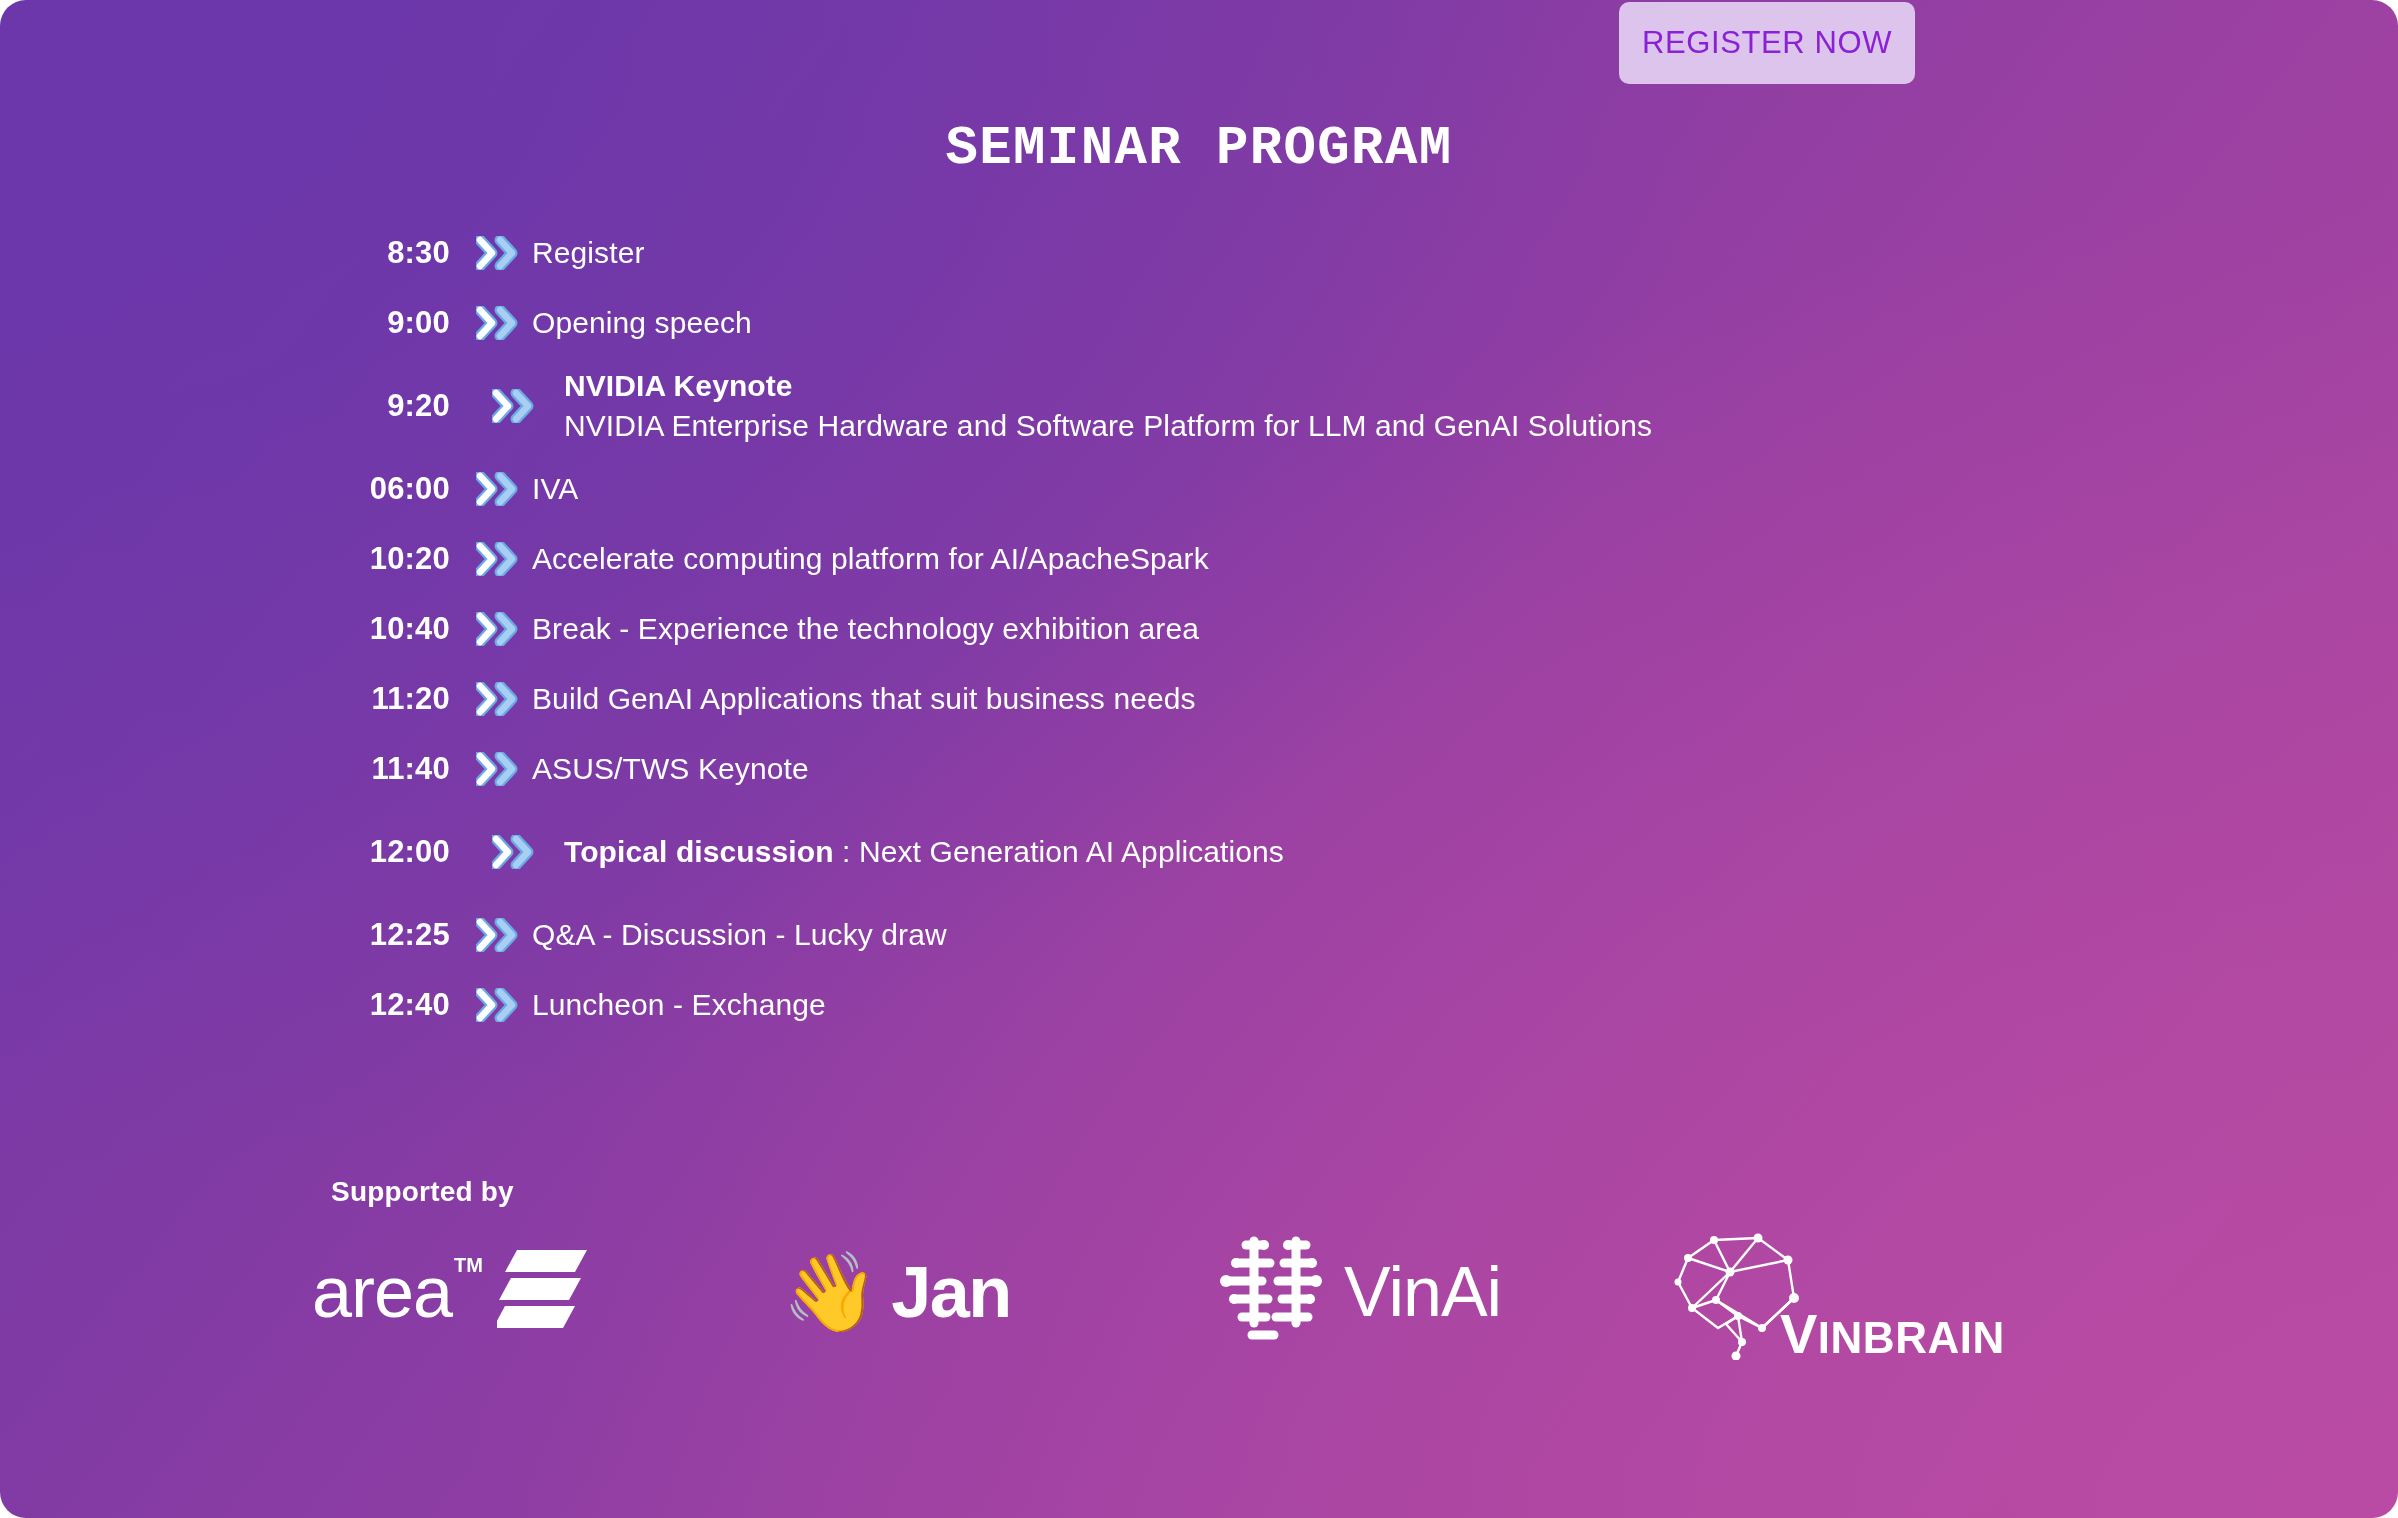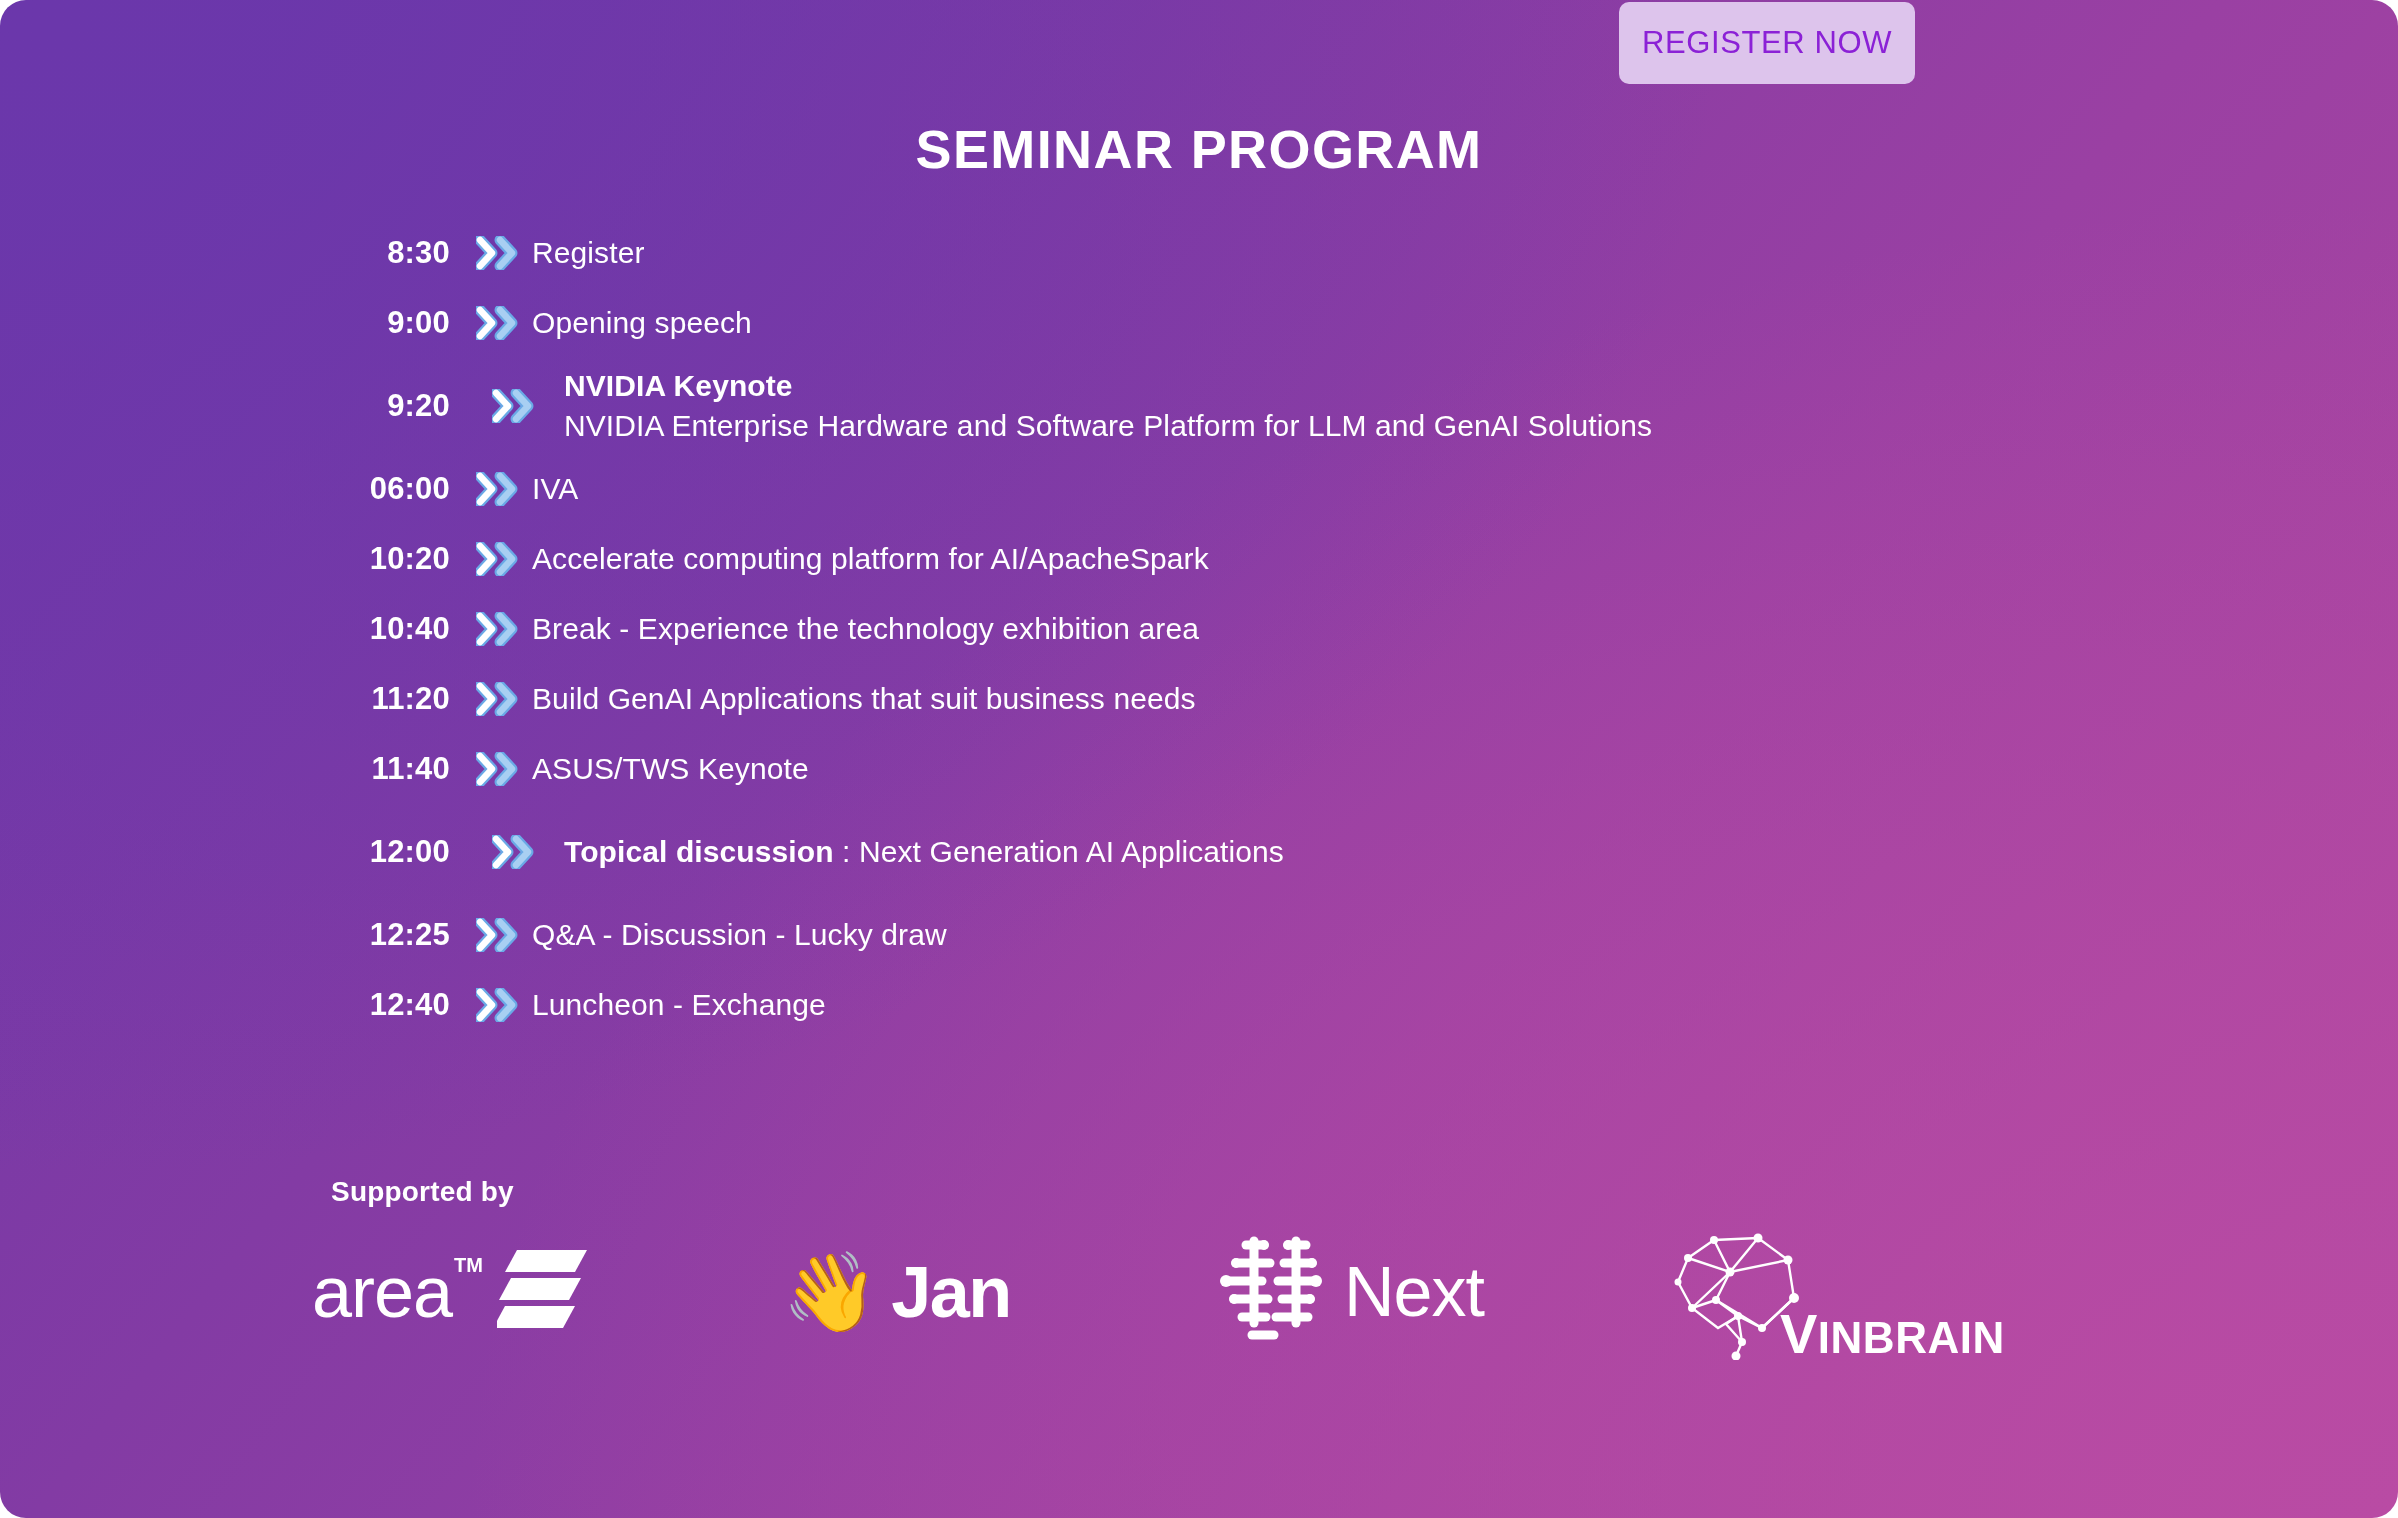--- a/index.html
+++ b/index.html
@@ -50,20 +50,21 @@
   .page-title {
     position: absolute;
     top: 118px;
     left: 0;
     width: 2398px;
     text-align: center;
     color: #ffffff;
     font-size: 54px;
     font-weight: 700;
     letter-spacing: 1.4px;
+    font-family: Liberation Mono, monospace;
   }
 
   
   .schedule {
     position: absolute;
     top: 218px;
     left: 330px;
     width: 1900px;
   }
 
@@ -393,21 +394,21 @@
                 <circle cx="104" cy="50" r="6"></circle>
               <circle cx="24" cy="32" r="5"></circle>
                 <circle cx="100" cy="32" r="5"></circle>
               <circle cx="22" cy="68" r="5"></circle>
                 <circle cx="98" cy="68" r="5"></circle>
               <circle cx="52" cy="14" r="5"></circle>
                 <circle cx="76" cy="14" r="5"></circle>
             </g>
           </svg>
         </span>
-        <span class="vinai-word">Next</span>
+        <span class="vinai-word">VinAi</span>
       </div>
     </div>
 
     <div class="logo-slot slot-vinbrain">
       <div class="vinbrain">
         <span>
           <svg width="172" height="140" viewBox="0 0 172 140" aria-hidden="true">
             <g fill="none" stroke="#ffffff" stroke-width="2.4">
               <path d="M36 38 L62 20 L106 18 L136 40 L142 78 L110 108 L86 96 L66 108 L40 88 L26 62 Z"></path>
               <path d="M62 20 L78 52 L106 18"></path>

